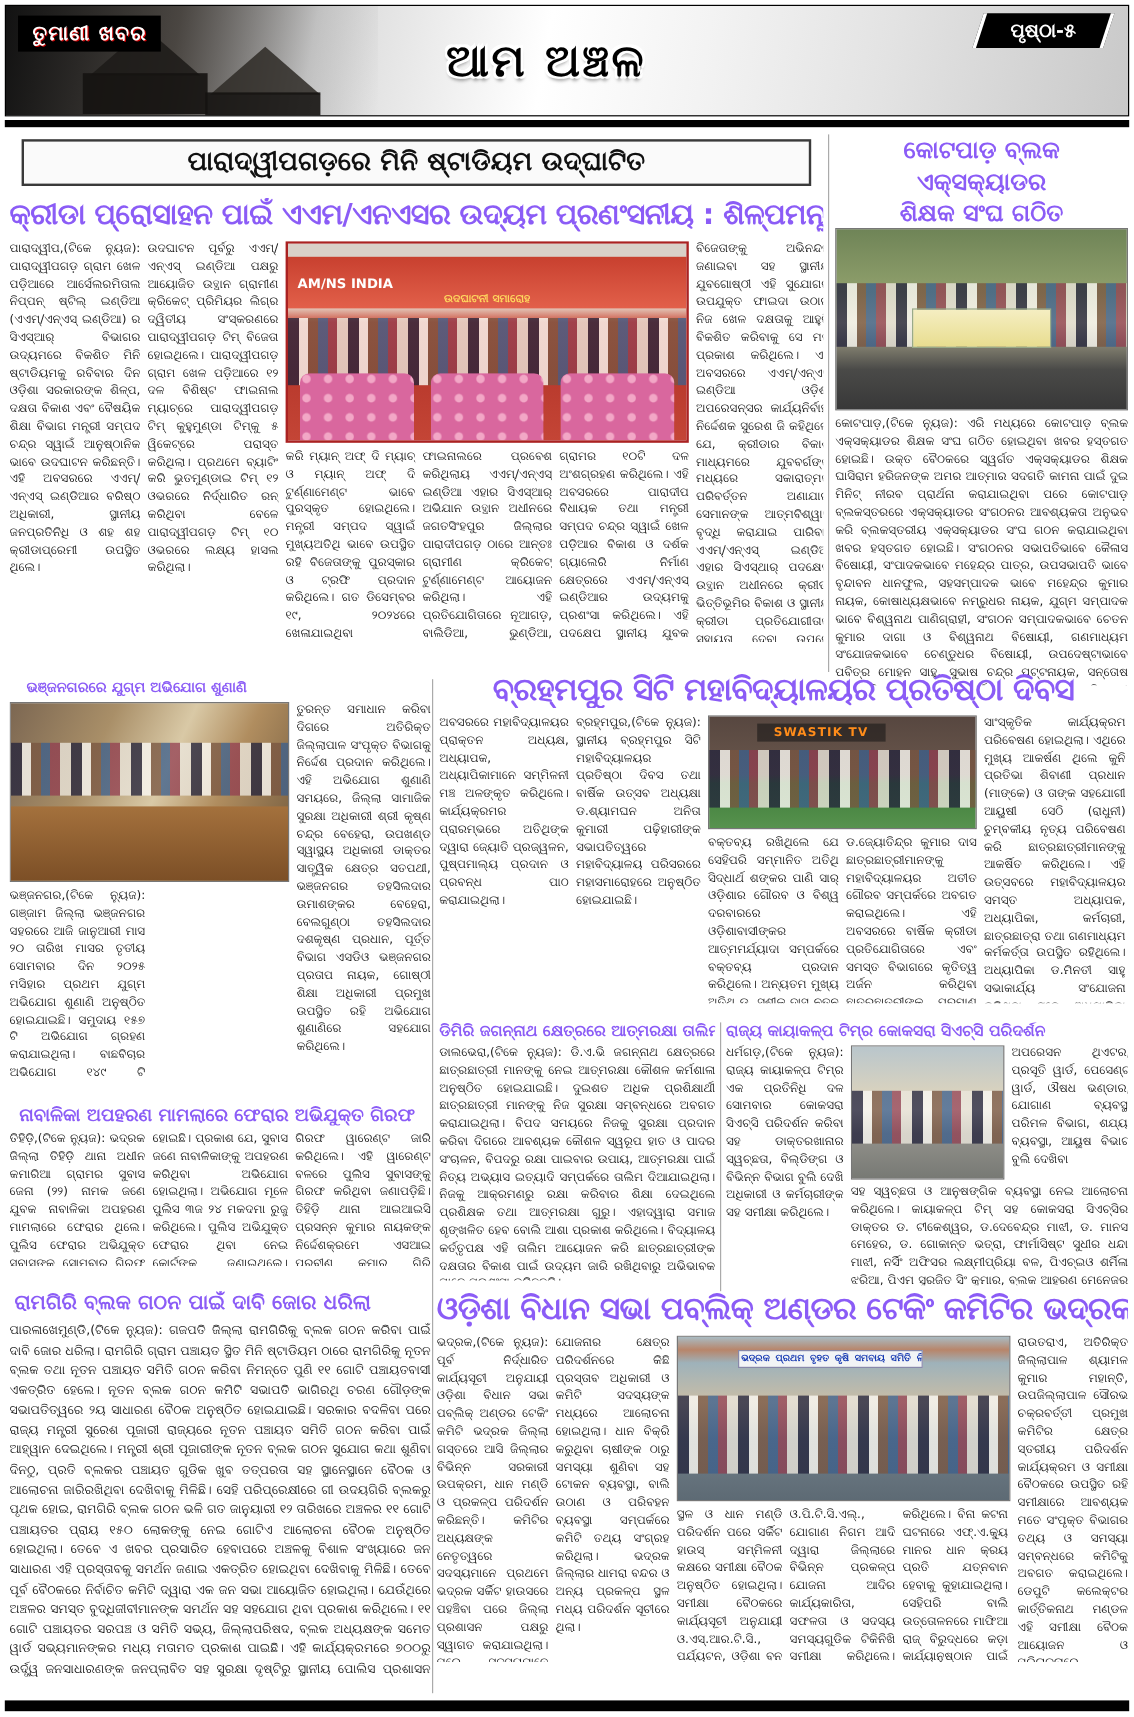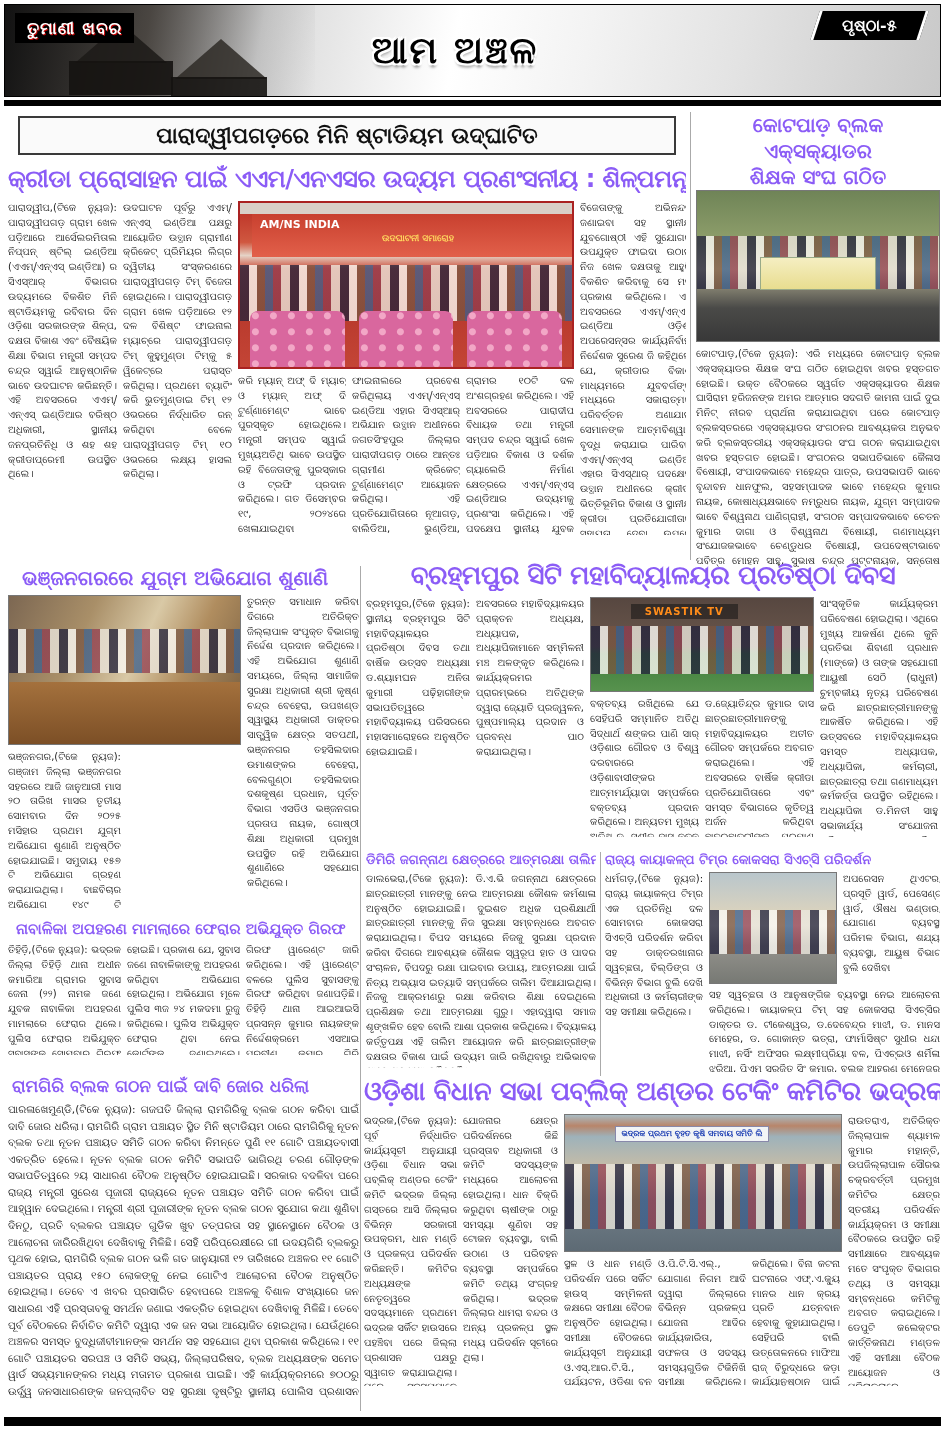--- a/index.html
+++ b/index.html
@@ -41,22 +41,22 @@
   .paradip-body{display:flex;gap:6px;height:334px;overflow:hidden;}
   .pcol{width:109px;flex:none;}
   .pcenter{width:336px;flex:none;display:flex;flex-direction:column;gap:5px;}
   .pcol3{width:112px;flex:none;}
   .pbelow{display:flex;gap:6px;flex:1;overflow:hidden;}
   .pbelow .bt{width:108px;}
   
   .ph{position:relative;overflow:hidden;flex:none;}
   .ph-paradip{height:168px;border:2px solid #a22;
     background:linear-gradient(to bottom,#d9d0c8 0%,#d9d0c8 7%,#c0392b 7%,#d05840 24%,#e5d3c6 32%,#cc4f3d 40%,#b8392c 66%,#c44536 100%);}
-  .ph-banner{position:absolute;left:12px;top:7%;width:100%;height:26%;background:linear-gradient(#c8402f,#e2604a);
-    color:#fff;font-weight:bold;font-size:11px;padding:4px 8px;}
+  .ph-banner{position:absolute;left:0;top:7%;width:100%;height:26%;background:linear-gradient(#c8402f,#e2604a);
+    color:#fff;font-weight:bold;font-size:11px;padding:16px 8px;}
   .ph-banner .sub{display:block;color:#ffd75e;font-size:9px;text-align:center;margin-top:2px;}
   .crowd{position:absolute;left:0;width:100%;opacity:.9;
     background:repeating-linear-gradient(90deg,rgba(35,35,60,.85) 0 9px,rgba(250,248,242,.9) 9px 17px,rgba(120,85,65,.85) 17px 25px,rgba(60,95,140,.85) 25px 33px,rgba(145,60,80,.82) 33px 41px,rgba(235,230,220,.88) 41px 50px);}
   .cloths{position:absolute;left:0;bottom:0;width:100%;height:34%;display:flex;gap:14px;padding:0 10px;}
   .cloth{flex:1;background:radial-gradient(circle at 30% 30%,#f2a7c6 0 3px,transparent 4px),#d9679e;border-radius:8px 8px 0 0;background-size:18px 16px;}
   .ph-kotpad{height:152px;border:1px solid #777;
     background:linear-gradient(to bottom,#6f8457 0%,#90a06c 35%,#cfc9a4 52%,#8d8a77 62%,#4a4a48 78%,#383838 100%);}
   .kot-banner{position:absolute;left:26%;top:44%;width:48%;height:22%;background:linear-gradient(#f5eec2,#e8dd8f);
     border:1px solid #9a8;color:#2b6;font-size:7px;text-align:center;overflow:hidden;}
   .ph-bhanja{height:150px;border:1px solid #777;
@@ -65,28 +65,28 @@
     background:linear-gradient(#a4713d,#7c4f26);}
   .ph-brahma{height:95px;border:1px solid #777;
     background:linear-gradient(to bottom,#574740 0%,#6a574c 52%,#3f7d3a 60%,#57924e 100%);}
   .brahma-banner{position:absolute;left:18%;top:6%;width:48%;color:#ff8c1a;font-weight:bold;font-size:10px;
     background:rgba(20,20,20,.55);padding:2px 6px;text-align:center;letter-spacing:1px;}
   .ph-koka{height:112px;border:1px solid #777;
     background:linear-gradient(to bottom,#b9c6cc 0%,#d8d2bf 34%,#e4ded0 48%,#93928c 66%,#777974 100%);}
   .ph-bhadrak{height:138px;border:1px solid #777;
     background:linear-gradient(to bottom,#a9bcC4 0%,#b8856a 8%,#9eb2ba 16%,#c9bda6 40%,#72808a 62%,#5d6a74 100%);}
   .bhadrak-banner{position:absolute;left:18%;top:8%;width:56%;background:#f2f4f6;border:1px solid #88a;
-    color:#1437b0;font-weight:bold;font-size:8px;text-align:center;padding:2px 2px;overflow:hidden;white-space:nowrap;}
+    color:#1437b0;font-weight:bold;font-size:8px;text-align:center;padding:2px 2px;overflow:hidden;white-space:nowrap;font-family:Liberation Mono, monospace;}
   
   .art-kotpad{position:absolute;left:696px;top:112px;width:244px;}
   .kotpad-hl{font-size:20px;text-align:center;line-height:1.3;white-space:normal;}
   .art-kotpad .bt{height:224px;margin-top:5px;}
   
   .art-bhanja{position:absolute;left:8px;top:566px;width:351px;}
-  .bhanja-hl{font-size:20px;text-align:left;margin:0 0 5px 14px;}
+  .bhanja-hl{font-size:12px;text-align:left;margin:0 0 5px 14px;}
   .bhanja-body{display:flex;gap:6px;height:318px;overflow:hidden;}
   .bhanja-left{width:233px;flex:none;display:flex;flex-direction:column;gap:5px;}
   .bhanja-below{display:flex;gap:6px;flex:1;overflow:hidden;}
   .bhanja-below .bt{width:113px;}
   .bhanja-side{width:112px;flex:none;}
   
   .art-brahma{position:absolute;left:366px;top:560px;width:574px;}
   .brahma-hl{font-size:26px;text-align:center;letter-spacing:-0.5px;margin-bottom:6px;}
   .brahma-body{display:flex;gap:6px;height:240px;overflow:hidden;}
   .brahma-c1{width:104px;flex:none;}
@@ -205,22 +205,22 @@
           <div class="bt">ଭଞ୍ଜନଗର,(ଟିକେ ନ୍ୟୁଜ): ଗଞ୍ଜାମ ଜିଲ୍ଲା ଭଞ୍ଜନଗର ସହରରେ ଆଜି ଜାନୁଆରୀ ମାସ ୨୦ ତାରିଖ ମାସର ତୃତୀୟ ସୋମବାର ଦିନ ୨୦୨୫ ମସିହାର ପ୍ରଥମ ଯୁଗ୍ମ ଅଭିଯୋଗ ଶୁଣାଣି ଅନୁଷ୍ଠିତ ହୋଇଯାଇଛି। ସମୁଦାୟ ୧୫୭ ଟି ଅଭିଯୋଗ ଗ୍ରହଣ କରାଯାଇଥିଲା। ବାଛବିଚାର ଅଭିଯୋଗ ୧୪୯ ଟି ଥିବାବେଳେ,</div>
         </div>
       </div>
       <div class="bt bhanja-side">ତୁରନ୍ତ ସମାଧାନ କରିବା ଦିଗରେ ଅତିରିକ୍ତ ଜିଲ୍ଲାପାଳ ସଂପୃକ୍ତ ବିଭାଗକୁ ନିର୍ଦ୍ଦେଶ ପ୍ରଦାନ କରିଥିଲେ। ଏହି ଅଭିଯୋଗ ଶୁଣାଣି ସମୟରେ, ଜିଲ୍ଲା ସାମାଜିକ ସୁରକ୍ଷା ଅଧିକାରୀ ଶ୍ରୀ କୃଷ୍ଣ ଚନ୍ଦ୍ର ବେହେରା, ଉପଖଣ୍ଡ ସ୍ୱାସ୍ଥ୍ୟ ଅଧିକାରୀ ଡାକ୍ତର ସାତ୍ତ୍ୱିକ କ୍ଷେତ୍ର ସତପଥୀ, ଭଞ୍ଜନଗର ତହସିଲଦାର ଉମାଶଙ୍କର ବେହେରା, ବେଲଗୁଣ୍ଠା ତହସିଲଦାର ଦଶକୃଷ୍ଣ ପ୍ରଧାନ, ପୂର୍ତ୍ତ ବିଭାଗ ଏସଡିଓ ଭଞ୍ଜନଗର ପ୍ରତାପ ନାୟକ, ଗୋଷ୍ଠୀ ଶିକ୍ଷା ଅଧିକାରୀ ପ୍ରମୁଖ ଉପସ୍ଥିତ ରହି ଅଭିଯୋଗ ଶୁଣାଣିରେ ସହଯୋଗ କରିଥିଲେ।</div>
     </div>
   </section>
 
   <section class="art-brahma">
     <div class="hl brahma-hl">ବ୍ରହ୍ମପୁର ସିଟି ମହାବିଦ୍ୟାଳୟର ପ୍ରତିଷ୍ଠା ଦିବସ</div>
     <div class="brahma-body">
+      <div class="bt brahma-c2">ଅବସରରେ ମହାବିଦ୍ୟାଳୟର ପ୍ରାକ୍ତନ ଅଧ୍ୟକ୍ଷ, ଅଧ୍ୟାପକ, ଅଧ୍ୟାପିକାମାନେ ସମ୍ମିଳନୀ ମଞ୍ଚ ଅଳଙ୍କୃତ କରିଥିଲେ। କାର୍ଯ୍ୟକ୍ରମର ପ୍ରାରମ୍ଭରେ ଅତିଥିଙ୍କ ଦ୍ୱାରା ଜ୍ୟୋତି ପ୍ରଜ୍ୱଳନ, ପୁଷ୍ପମାଲ୍ୟ ପ୍ରଦାନ ଓ ପ୍ରବନ୍ଧ ପାଠ କରାଯାଇଥିଲା।</div>
       <div class="bt brahma-c1">ବ୍ରହ୍ମପୁର,(ଟିକେ ନ୍ୟୁଜ): ସ୍ଥାନୀୟ ବ୍ରହ୍ମପୁର ସିଟି ମହାବି­ଦ୍ୟାଳୟର ପ୍ରତିଷ୍ଠା ଦିବସ ତଥା ବାର୍ଷିକ ଉତ୍ସବ ଅଧ୍ୟକ୍ଷା ଡ.ଶ୍ୟାମଘନ ଅନିତା କୁମାରୀ ପଢ଼ିହାରୀଙ୍କ ସଭାପତିତ୍ୱରେ ମହାବିଦ୍ୟାଳୟ ପରିସରରେ ମହାସମାରୋହରେ ଅନୁଷ୍ଠିତ ହୋଇଯାଇଛି।</div>
-      <div class="bt brahma-c2">ଅବସରରେ ମହାବିଦ୍ୟାଳୟର ପ୍ରାକ୍ତନ ଅଧ୍ୟକ୍ଷ, ଅଧ୍ୟାପକ, ଅଧ୍ୟାପିକାମାନେ ସମ୍ମିଳନୀ ମଞ୍ଚ ଅଳଙ୍କୃତ କରିଥିଲେ। କାର୍ଯ୍ୟକ୍ରମର ପ୍ରାରମ୍ଭରେ ଅତିଥିଙ୍କ ଦ୍ୱାରା ଜ୍ୟୋତି ପ୍ରଜ୍ୱଳନ, ପୁଷ୍ପମାଲ୍ୟ ପ୍ରଦାନ ଓ ପ୍ରବନ୍ଧ ପାଠ କରାଯାଇଥିଲା।</div>
       <div class="brahma-center">
         <div class="ph ph-brahma">
           <div class="brahma-banner">SWASTIK TV</div>
           <div class="crowd" style="top:30%;height:52%;"></div>
         </div>
         <div class="brahma-below">
           <div class="bt">ବକ୍ତବ୍ୟ ରଖିଥିଲେ ଯେ ସେହିପରି ସମ୍ମାନିତ ଅତିଥି ସିଦ୍ଧାର୍ଥ ଶଙ୍କର ପାଣି ସାର୍ ଓଡ଼ିଶାର ଗୌରବ ଓ ବିଶ୍ୱ ଦରବାରରେ ଓଡ଼ିଶାବାସୀଙ୍କର ଆତ୍ମମର୍ଯ୍ୟାଦା ସମ୍ପର୍କରେ ବକ୍ତବ୍ୟ ପ୍ରଦାନ କରିଥିଲେ। ଅନ୍ୟତମ ମୁଖ୍ୟ ଅତିଥି ଡ. ସୁଶୀଳ ଦାସ ନୂତନ ଶିକ୍ଷାନୀତିର ମାନ ସମ୍ପର୍କରେ ଛାତ୍ରଛାତ୍ରୀଙ୍କୁ ଉଦ୍‌ବୋଧିତ କରିଥିଲେ। ପୂର୍ବତନ ଅଧ୍ୟକ୍ଷ</div>
           <div class="bt">ଡ.ଜ୍ୟୋତିନ୍ଦ୍ର କୁମାର ଦାସ ଛାତ୍ରଛାତ୍ରୀମାନଙ୍କୁ ମହାବିଦ୍ୟାଳୟର ଅତୀତ ଗୌରବ ସମ୍ପର୍କରେ ଅବଗତ କରାଇଥିଲେ। ଏହି ଅବସରରେ ବାର୍ଷିକ କ୍ରୀଡା ପ୍ରତିଯୋଗିତାରେ ଏବଂ ସମସ୍ତ ବିଭାଗରେ କୃତିତ୍ୱ ଅର୍ଜନ କରିଥିବା ଛାତ୍ରଛାତ୍ରୀଙ୍କୁ ପ୍ରମାଣ ପତ୍ର ସହ ପୁରସ୍କୃତ କରାଯାଇଥିଲା। ଶିକ୍ଷାର୍ଥୀମାନଙ୍କ ଦ୍ୱାରା ବିଭିନ୍ନ</div>
         </div>
       </div>

